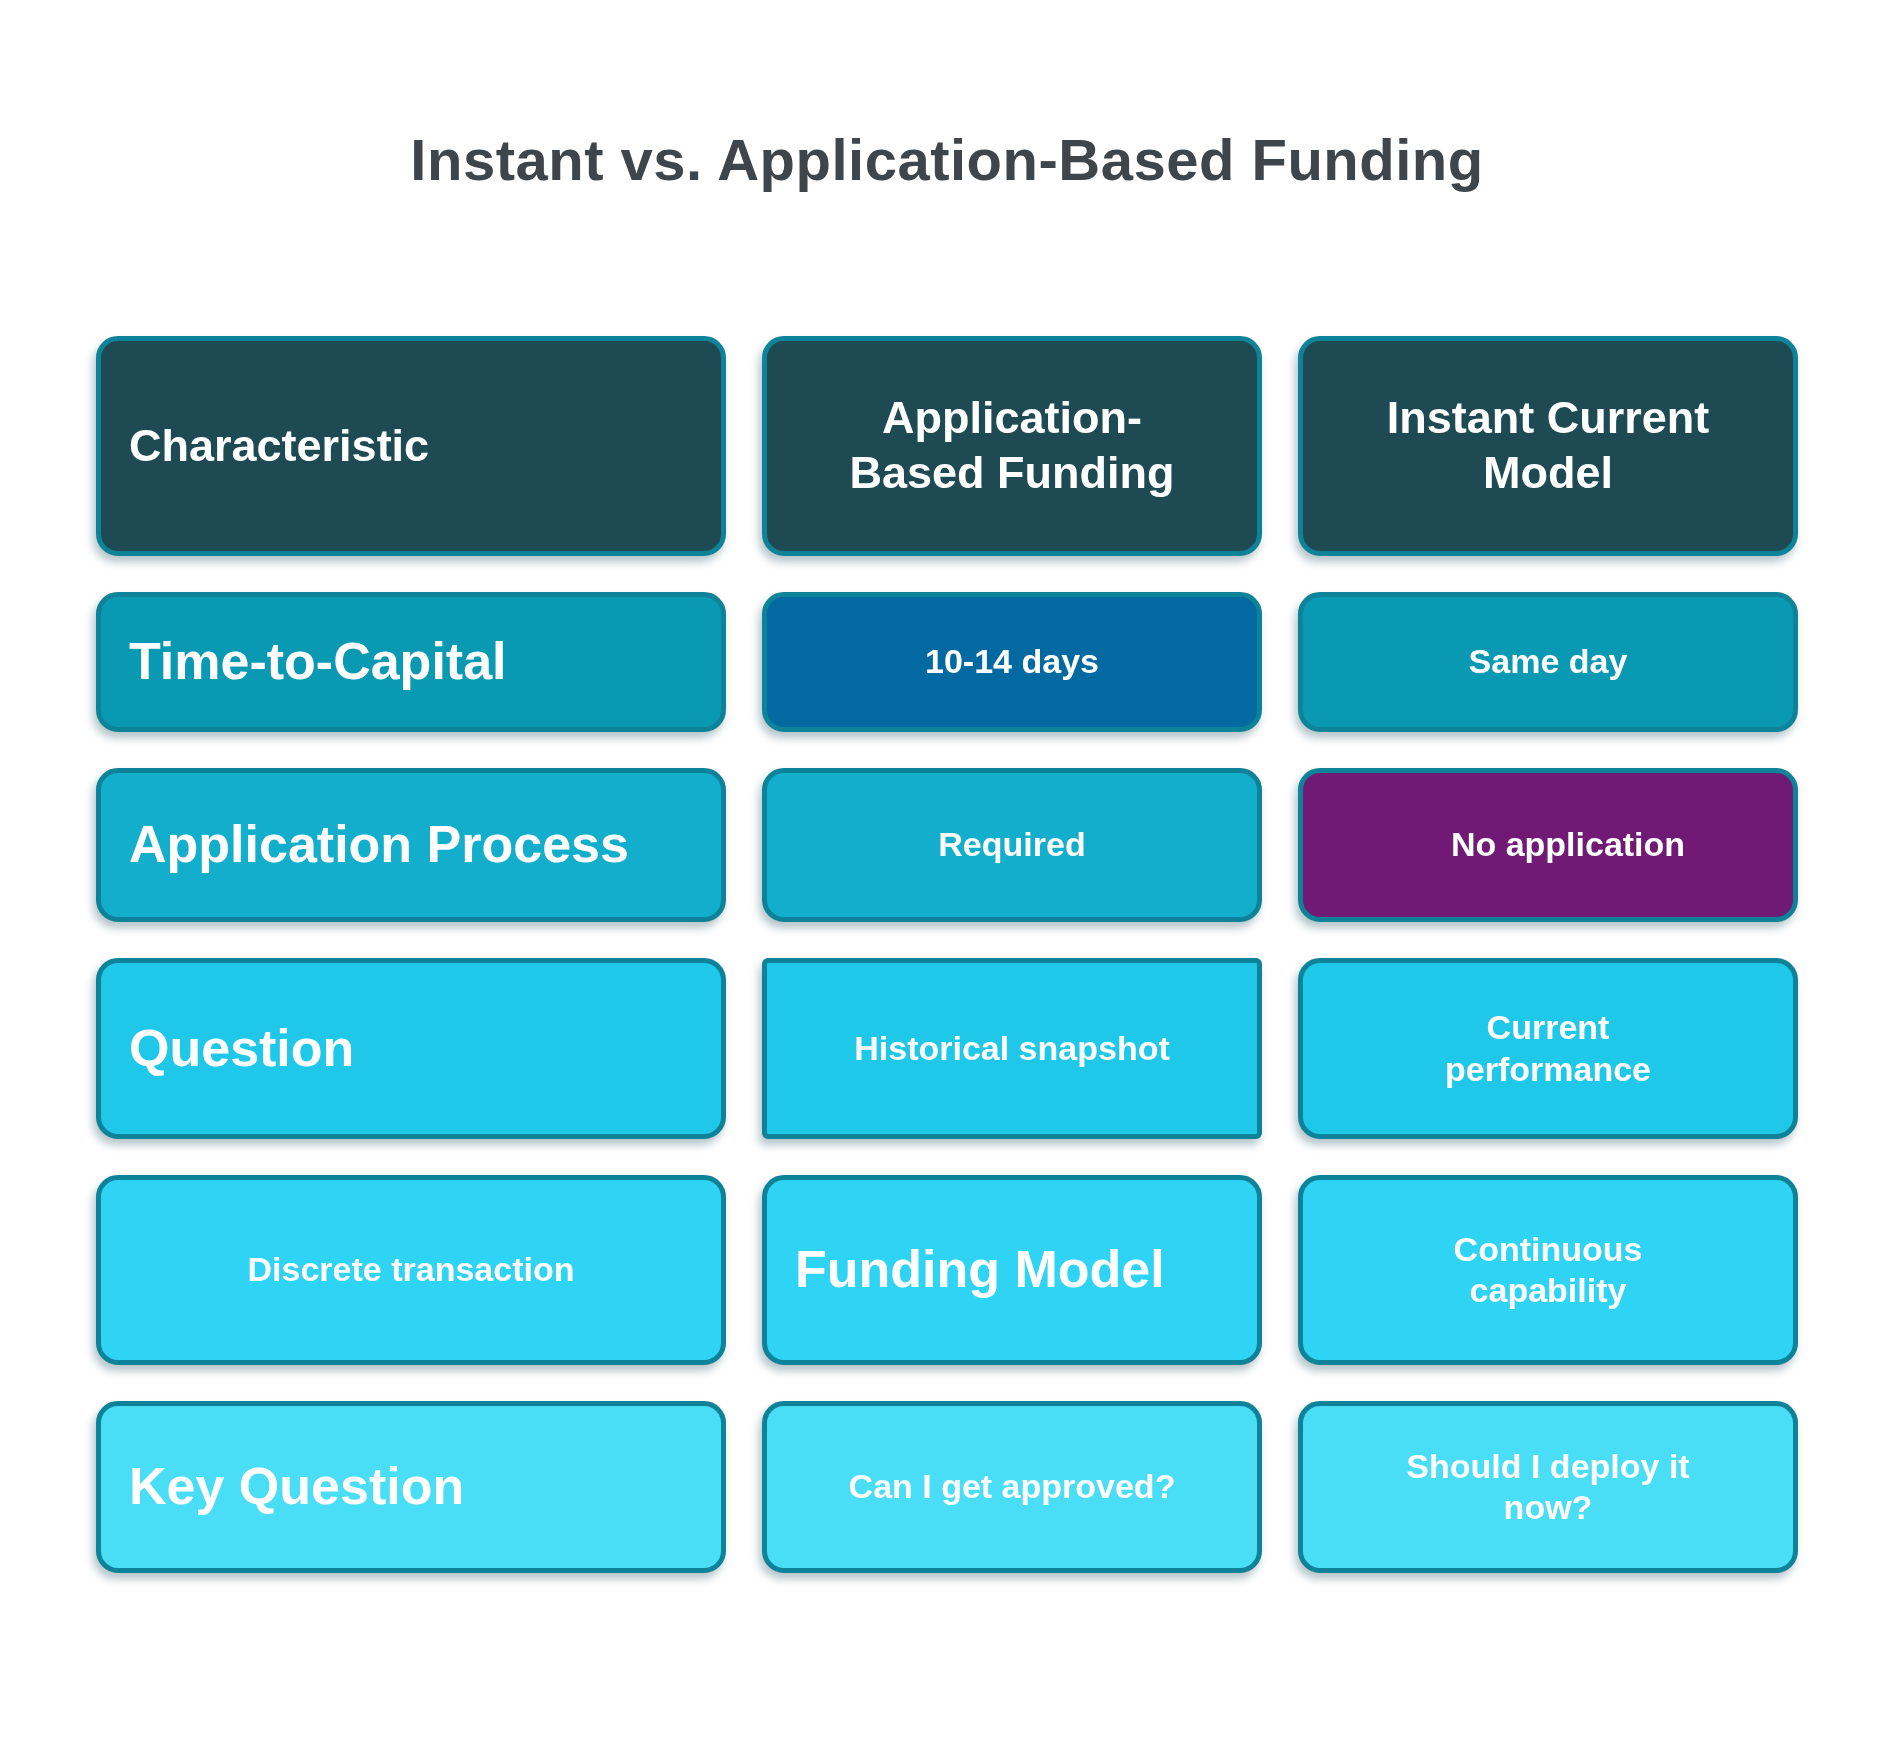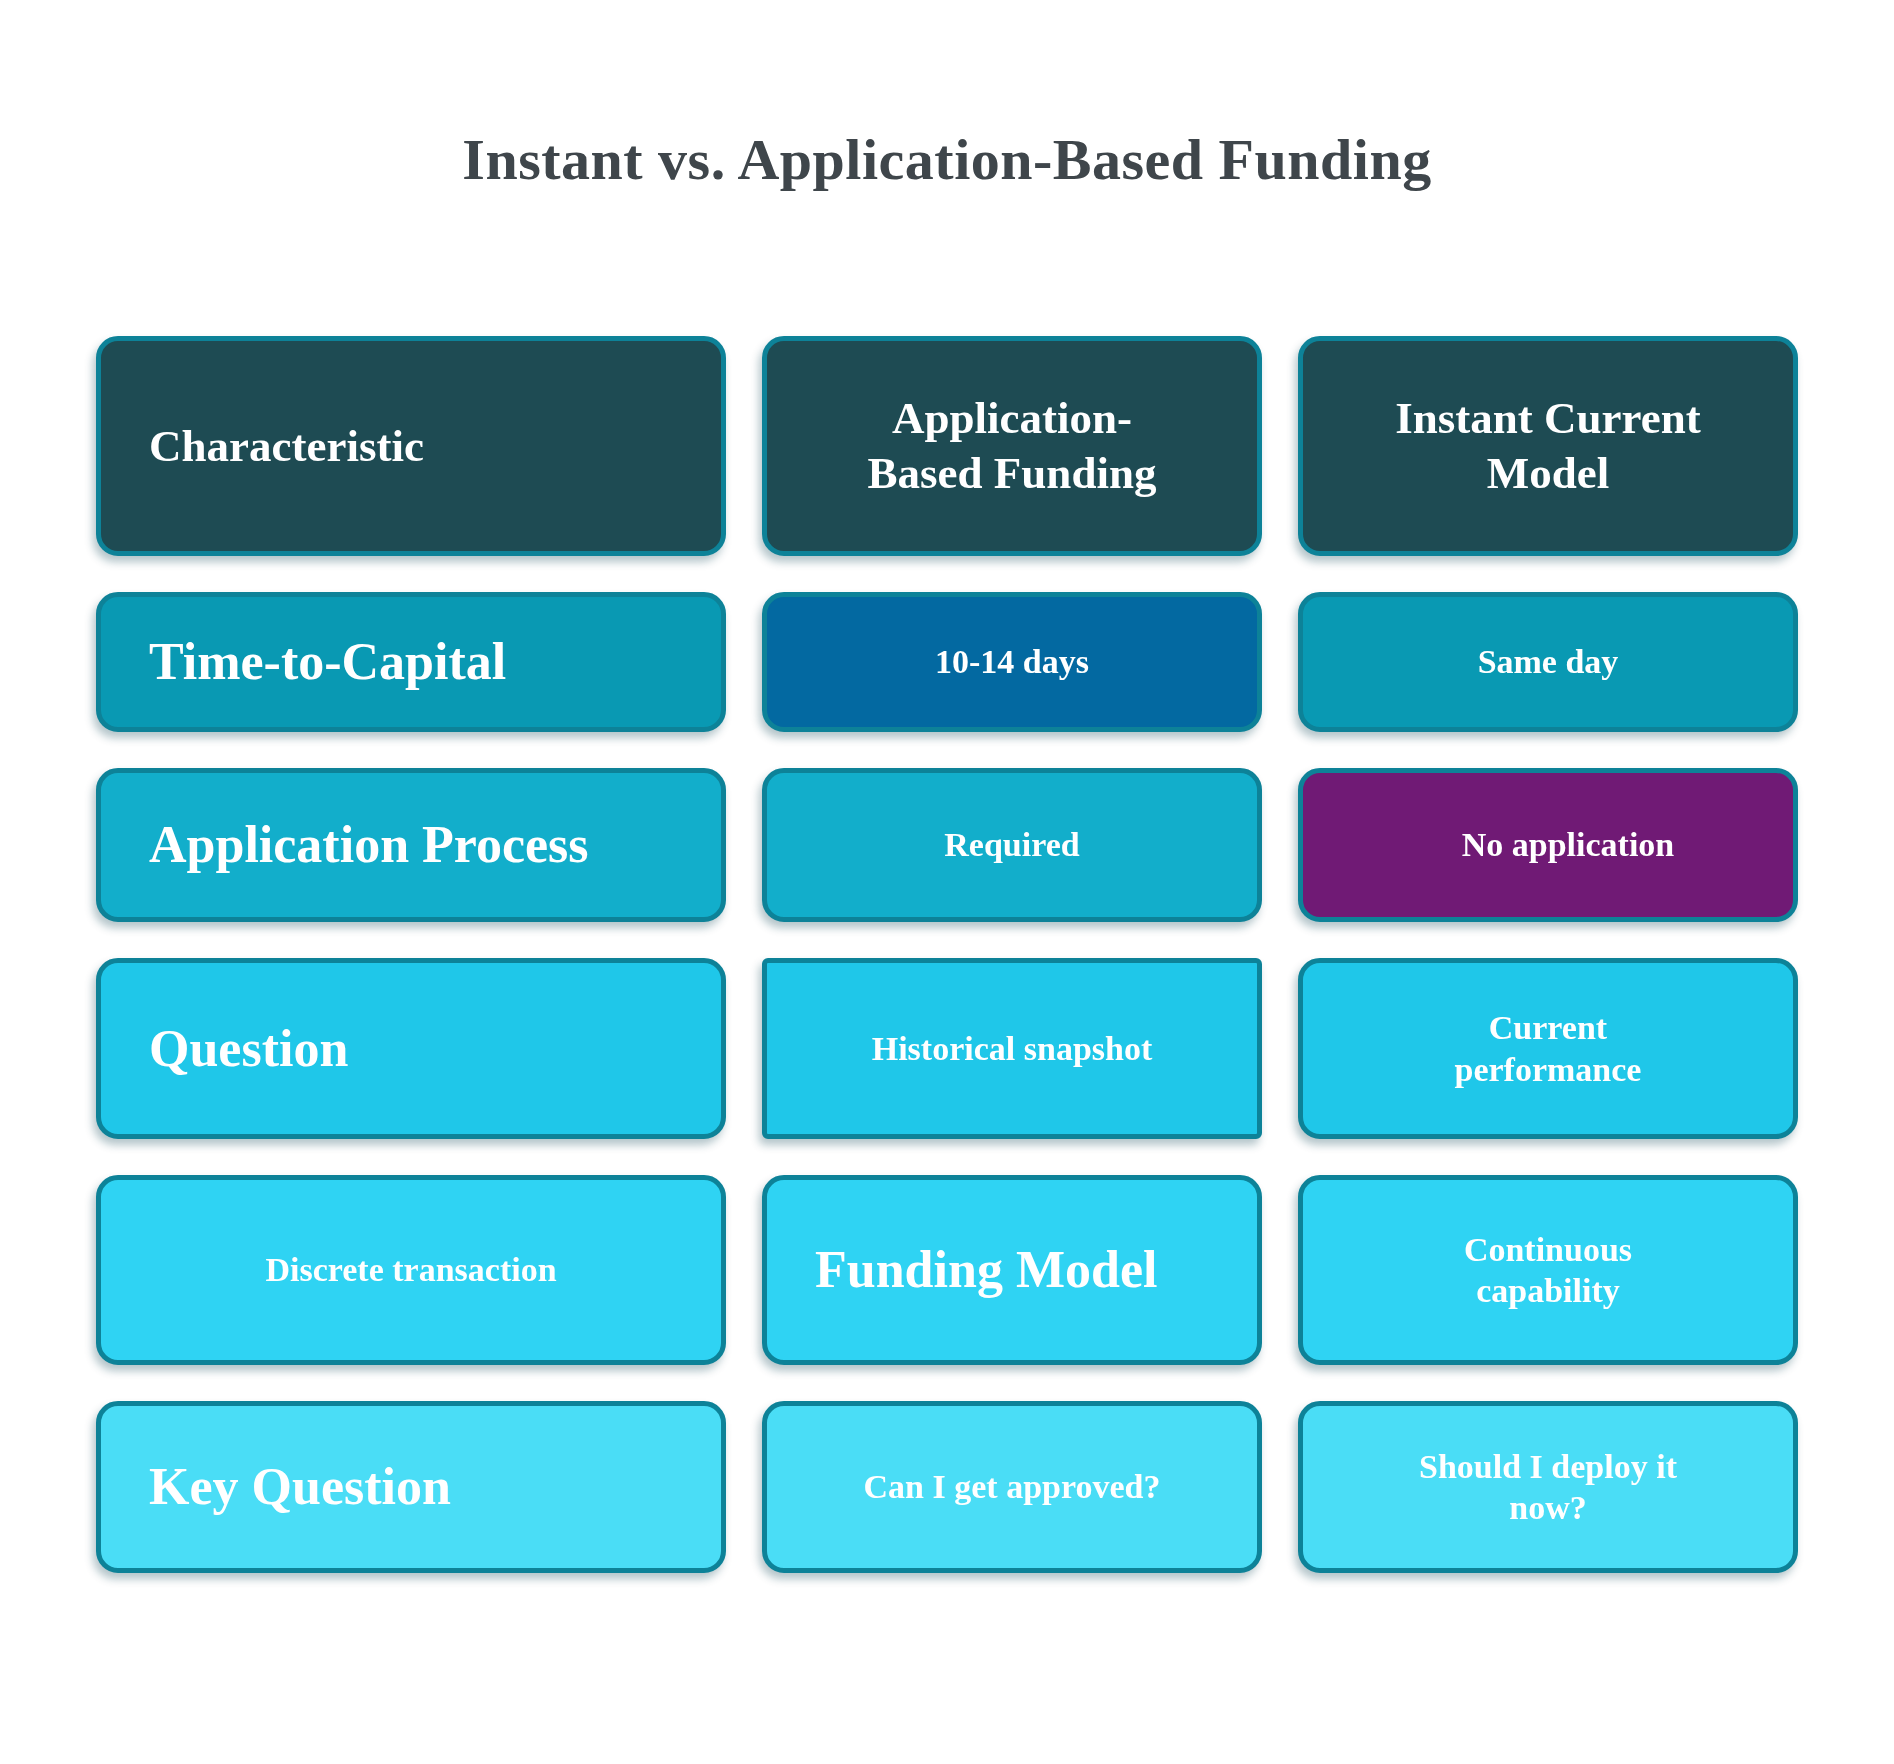--- a/index.html
+++ b/index.html
@@ -1,20 +1,20 @@
 <!DOCTYPE html>
 <html style="--card-border: #0D8298; --title-color: #3F464B; --cell-text: #FFFFFF;"><head>
 <meta charset="utf-8">
 <style>
   html, body { margin: 0; padding: 0; background: #ffffff; }
   .canvas {
     width: 1894px;
     height: 1764px;
     background: #ffffff;
-    font-family: Liberation Serif, serif;
+    font-family: Liberation Sans, sans-serif;
     overflow: hidden;
   }
   .title {
     padding-top: 128px;
     text-align: center;
     font-size: 58px;
     line-height: 64px;
     font-weight: 700;
     color: var(--title-color, #3F464B);
     letter-spacing: 0.5px;
@@ -38,21 +38,21 @@
     color: var(--cell-text, #ffffff);
     font-weight: 700;
     box-shadow: -3px 6px 8px rgba(8, 64, 78, 0.30);
     text-align: center;
     white-space: pre-line;
     line-height: 1.22;
   }
   .cell.label-col {
     justify-content: flex-start;
     text-align: right;
-    padding-left: 48px;
+    padding-left: 28px;
     padding-right: 24px;
   }
   .cell.header { font-size: 45px; }
   .cell.row-label { font-size: 52px; }
   .cell.value { font-size: 34px; }
 </style>
 </head>
 <body>
 
 <div class="canvas">

